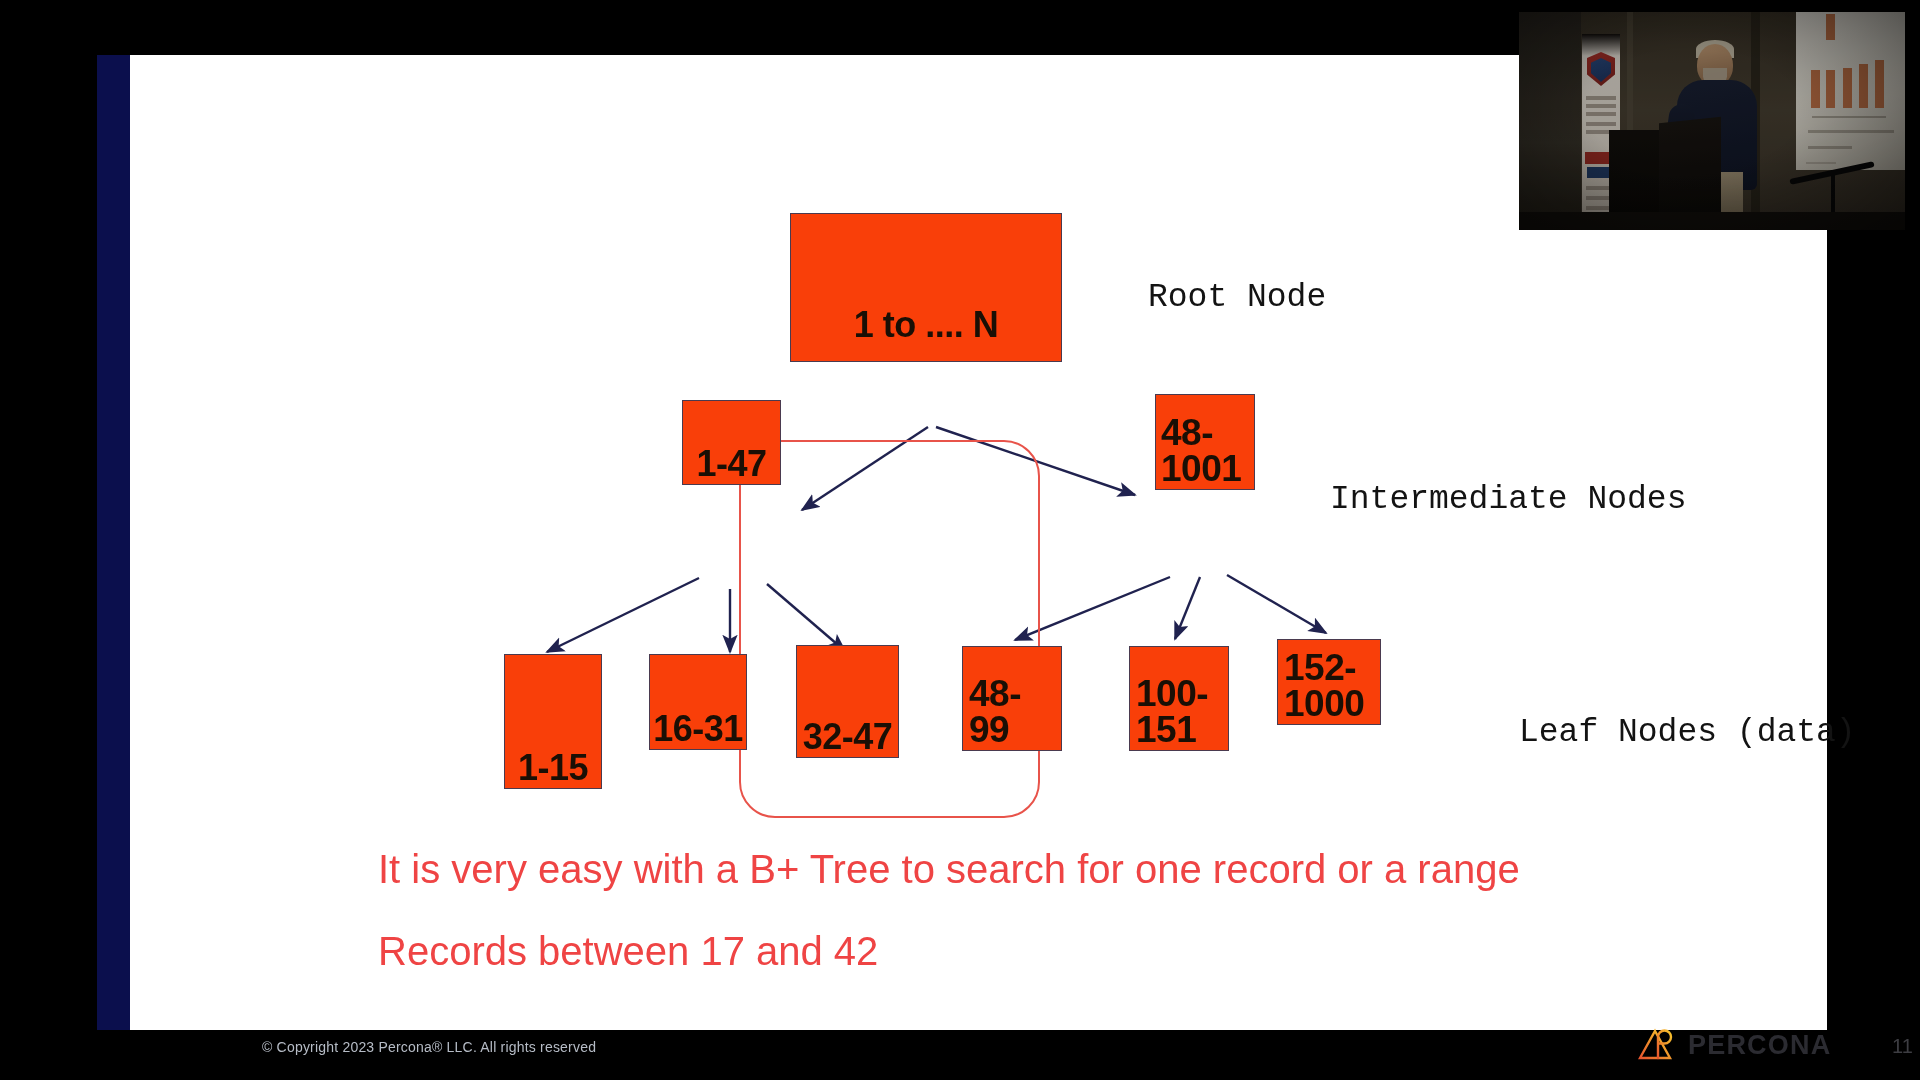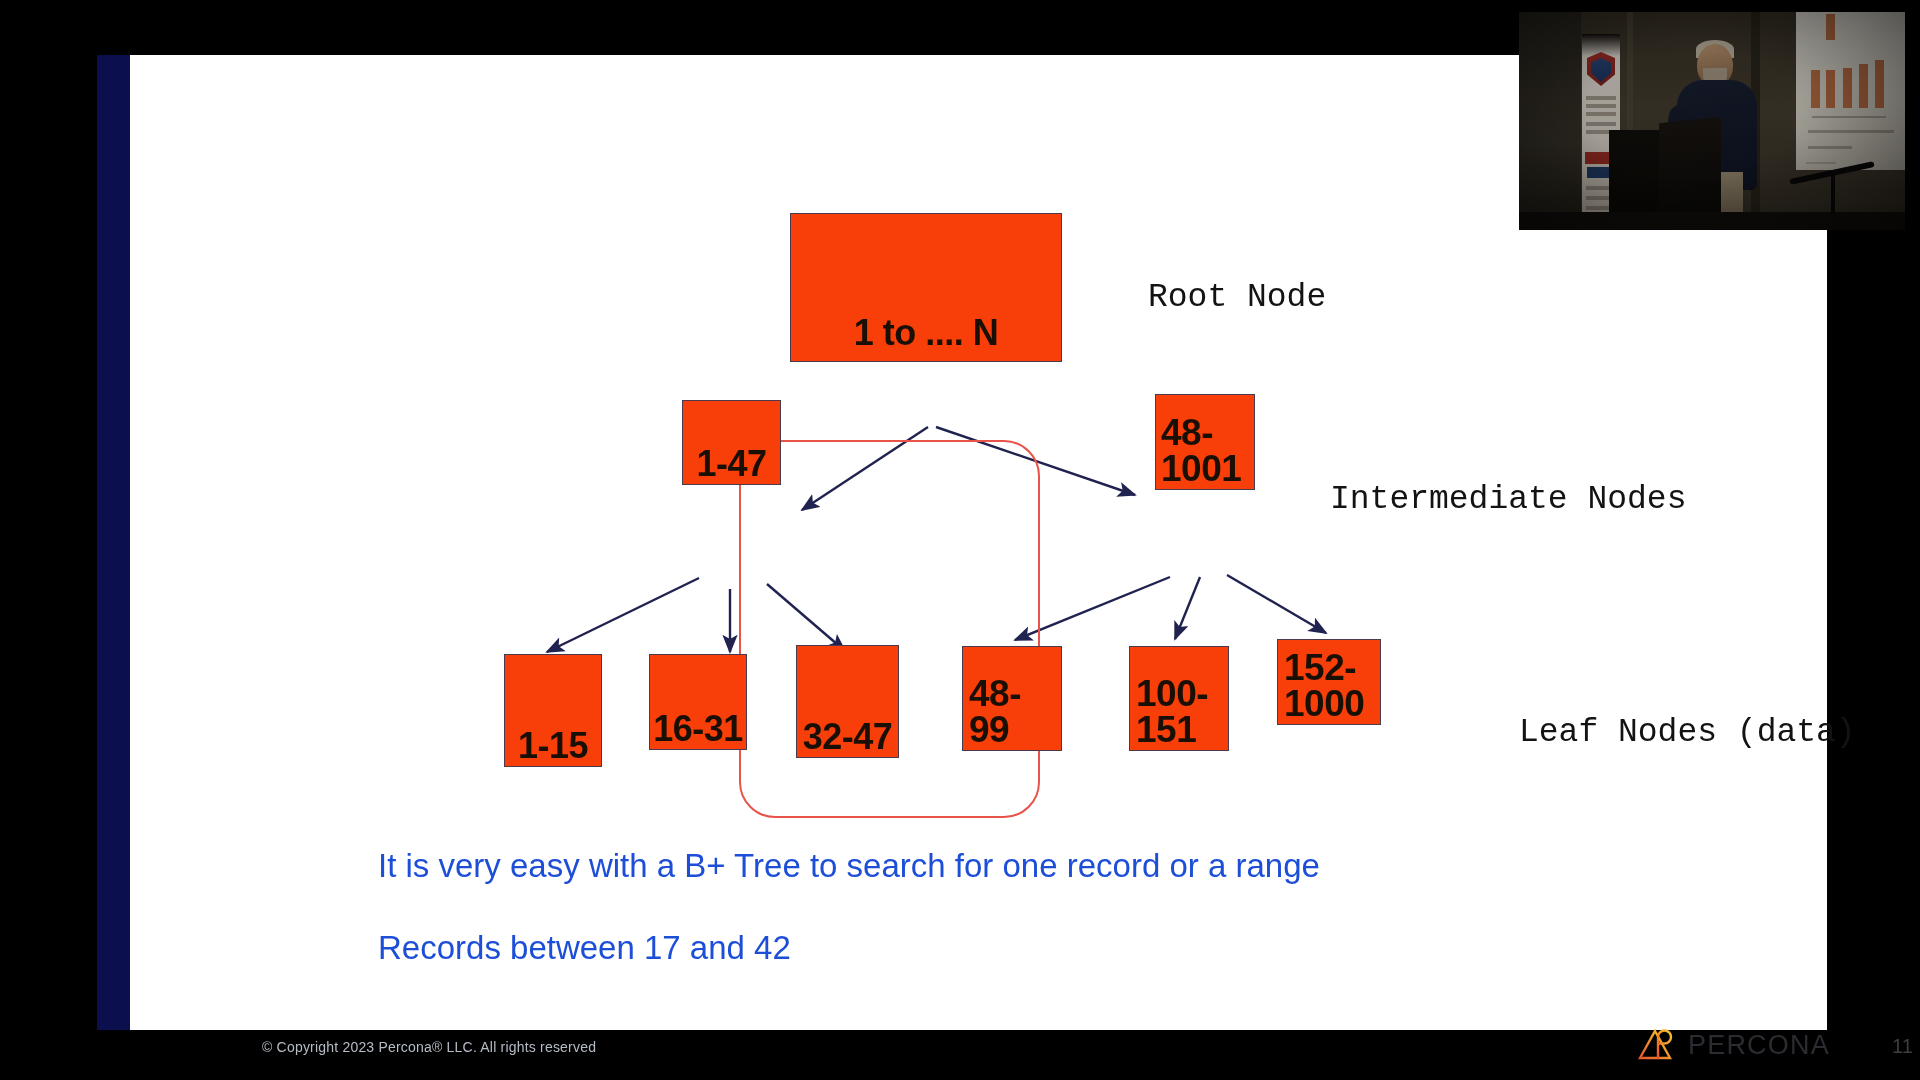--- a/index.html
+++ b/index.html
@@ -35,29 +35,29 @@
     line-height:1.0;
     letter-spacing:-0.5px;
   }
   .node .txt{
     display:block;width:100%;text-align:center;padding-bottom:2px;
     white-space:pre-line;
   }
 
   
   #n-root{left:660px;top:158px;width:272px;height:149px;font-size:36px;}
-  #n-root .txt{padding-bottom:10px;}
+  #n-root .txt{padding-bottom:18px;}
 
   
   #n-i1{left:552px;top:345px;width:99px;height:85px;font-size:36px;}
   #n-i2{left:1025px;top:339px;width:100px;height:96px;font-size:37px;}
   #n-i2 .txt{text-align:left;padding-left:5px;line-height:0.97;}
 
   
-  #n-l1{left:374px;top:599px;width:98px;height:113px;font-size:36px;}
+  #n-l1{left:374px;top:599px;width:98px;height:135px;font-size:36px;}
   #n-l2{left:519px;top:599px;width:98px;height:96px;font-size:36px;}
   #n-l3{left:666px;top:590px;width:103px;height:113px;font-size:36px;}
   #n-l4{left:832px;top:591px;width:100px;height:105px;font-size:37px;}
   #n-l5{left:999px;top:591px;width:100px;height:105px;font-size:37px;}
   #n-l6{left:1147px;top:584px;width:104px;height:86px;font-size:37px;}
   #n-l4 .txt,#n-l5 .txt,#n-l6 .txt{text-align:left;padding-left:6px;line-height:0.97;}
 
   
   #highlight{
     position:absolute;left:609px;top:385px;width:301px;height:378px;
@@ -70,40 +70,40 @@
     position:absolute;color:#131313;
     font-family:Liberation Mono, monospace;
     font-weight:400;white-space:nowrap;
   }
   #lbl-root{left:1018px;top:224px;font-size:33px;}
   #lbl-inter{left:1200px;top:426px;font-size:33px;}
   #lbl-leaf{left:1373px;top:659px;font-size:33px;margin-left:16px;}
 
   
   .bodyline{
-    position:absolute;color:#1d4ed8;
-    font-family:"Liberation Sans",sans-serif;
-    font-weight:400;white-space:nowrap;font-size:33px;
+    position:absolute;color:#ef4444;
+    font-family:"Liberation Sans",sans-serif;
+    font-weight:400;white-space:nowrap;font-size:40px;
   }
   #line1{left:248px;top:792px;}
   #line2{left:248px;top:874px;}
 
   
   #copyright{
     position:absolute;left:165px;top:984px;
     font-size:14px;color:#b6bcc6;letter-spacing:0.2px;
     font-family:"Liberation Sans",sans-serif;
   }
   #logo{
     position:absolute;left:1541px;top:972px;height:36px;
     display:flex;align-items:center;gap:8px;
   }
   #logo .mark{width:42px;height:34px;display:block;}
   #logo .word{
-    font-size:27px;font-weight:400;letter-spacing:1.2px;color:#2b2b31;
+    font-size:27px;font-weight:700;letter-spacing:1.2px;color:#2b2b31;
     font-family:"Liberation Sans",sans-serif;
   }
   #pagenum{
     position:absolute;left:1795px;top:980px;font-size:20px;color:#3d3d42;
     font-family:"Liberation Sans",sans-serif;
   }
 
   
   #webcam{
     position:absolute;left:1519px;top:12px;width:386px;height:218px;

